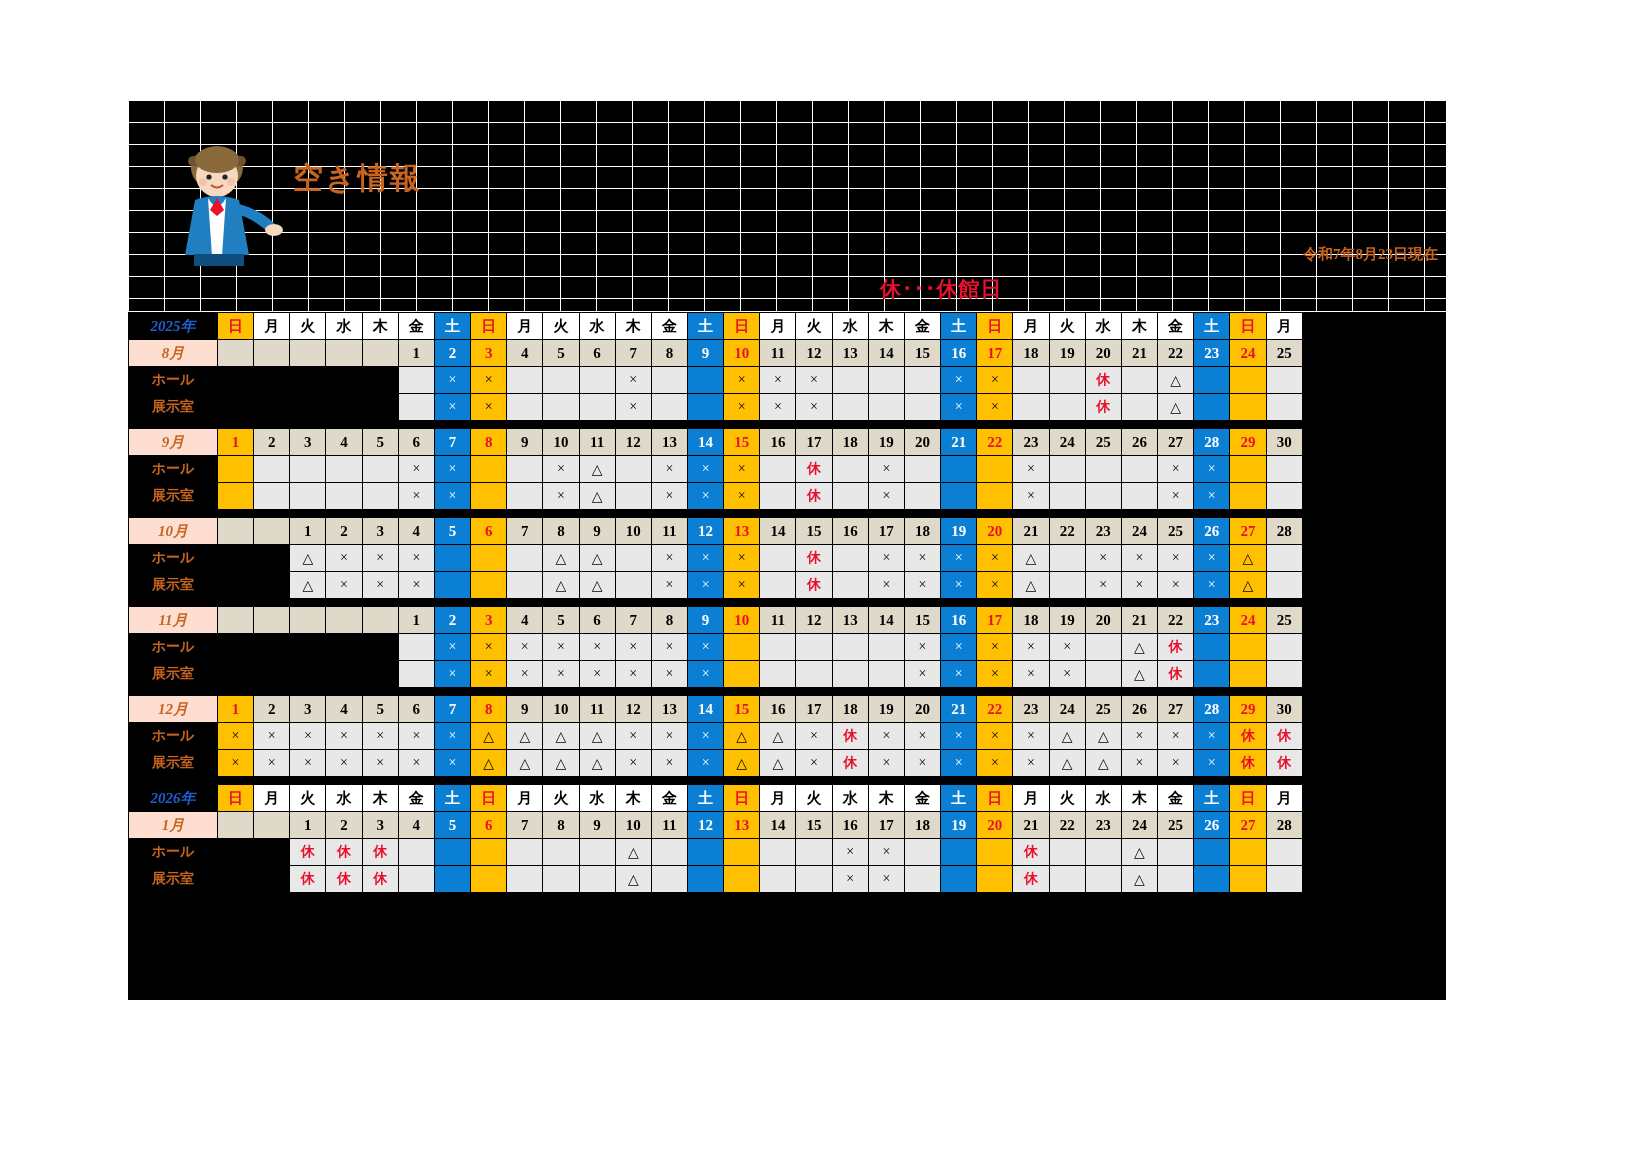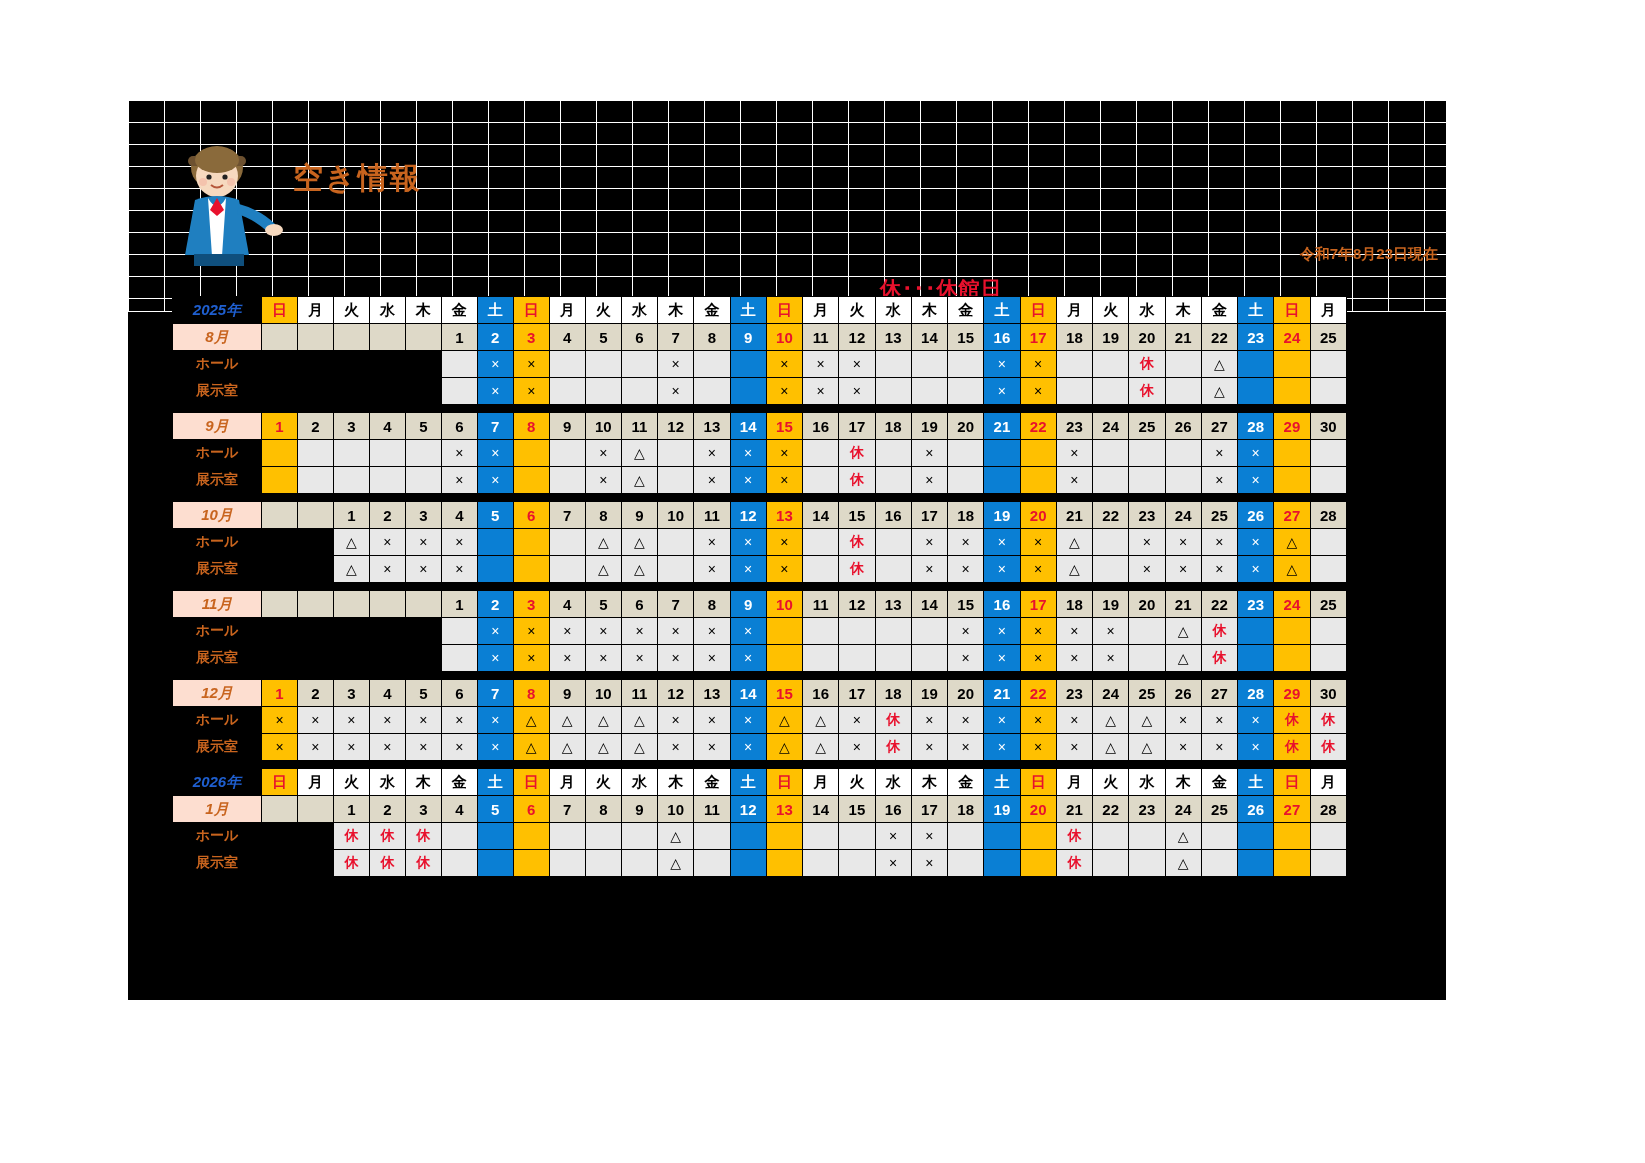--- a/index.html
+++ b/index.html
@@ -1,31 +1,31 @@
 <!DOCTYPE html>
 <html><head>
 <meta charset="utf-8">
 <style>
   html,body{margin:0;padding:0;background:#ffffff;}
   body{font-family:"Liberation Sans","DejaVu Sans",sans-serif;}
-  #page{position:relative;width:1645px;height:1163px;background:#ffffff;}
+  #page{position:relative;width:1645px;height:1163px;background:#ffffff;font-family:Liberation Serif, serif;}
   #sheet{position:absolute;left:128px;top:100px;width:1318px;height:900px;background:#000000;}
   table{border-collapse:collapse;table-layout:fixed;}
   
   .hdrband{position:absolute;left:0;top:0;width:1318px;height:212px;background:#000;overflow:hidden;}
   .gridlines{position:absolute;left:0;top:0;width:100%;height:100%;}
   .gl-v{position:absolute;top:0;bottom:0;width:1px;background:#ffffff;}
   .gl-h{position:absolute;left:0;right:0;height:1px;background:#ffffff;}
   .title{position:absolute;left:165px;top:58px;font-size:30px;font-weight:bold;color:#c8641e;letter-spacing:2px;}
   .asof{position:absolute;right:8px;top:145px;font-size:15px;font-weight:bold;color:#c8641e;}
   .legend{position:absolute;left:752px;top:175px;font-size:21px;font-weight:bold;color:#e8112d;letter-spacing:1px;}
   
   .mascot{position:absolute;left:42px;top:38px;width:120px;height:130px;}
   
-  .cal{position:absolute;left:0;top:196px;width:1175px;margin-left:44px;}
+  .cal{position:absolute;left:0;top:212px;width:1175px;}
   .cal td{border:1px solid #000;padding:0;text-align:center;vertical-align:middle;font-size:13px;height:22px;}
   tr.wk td{height:26px;font-size:15px;font-weight:bold;}
   tr.num td{height:26px;font-size:15px;font-weight:bold;}
   tr.row td{height:26px;font-size:14px;}
   .hd-year{background:#000;color:#1f5fd0;font-weight:bold;font-size:17px;font-style:italic;}
   .wk-sun{background:#ffc000;color:#e8112d;}
   .wk-sat{background:#0a7fd4;color:#ffffff;}
   .wk-plain{background:#ffffff;color:#000;}
   .mon-lbl{background:#fdded0;color:#c8641e;font-weight:bold;font-style:italic;font-size:19px;text-align:left;padding-left:16px;}
   .sub-lbl{background:#000;color:#c8641e;font-weight:bold;font-size:14px;}

